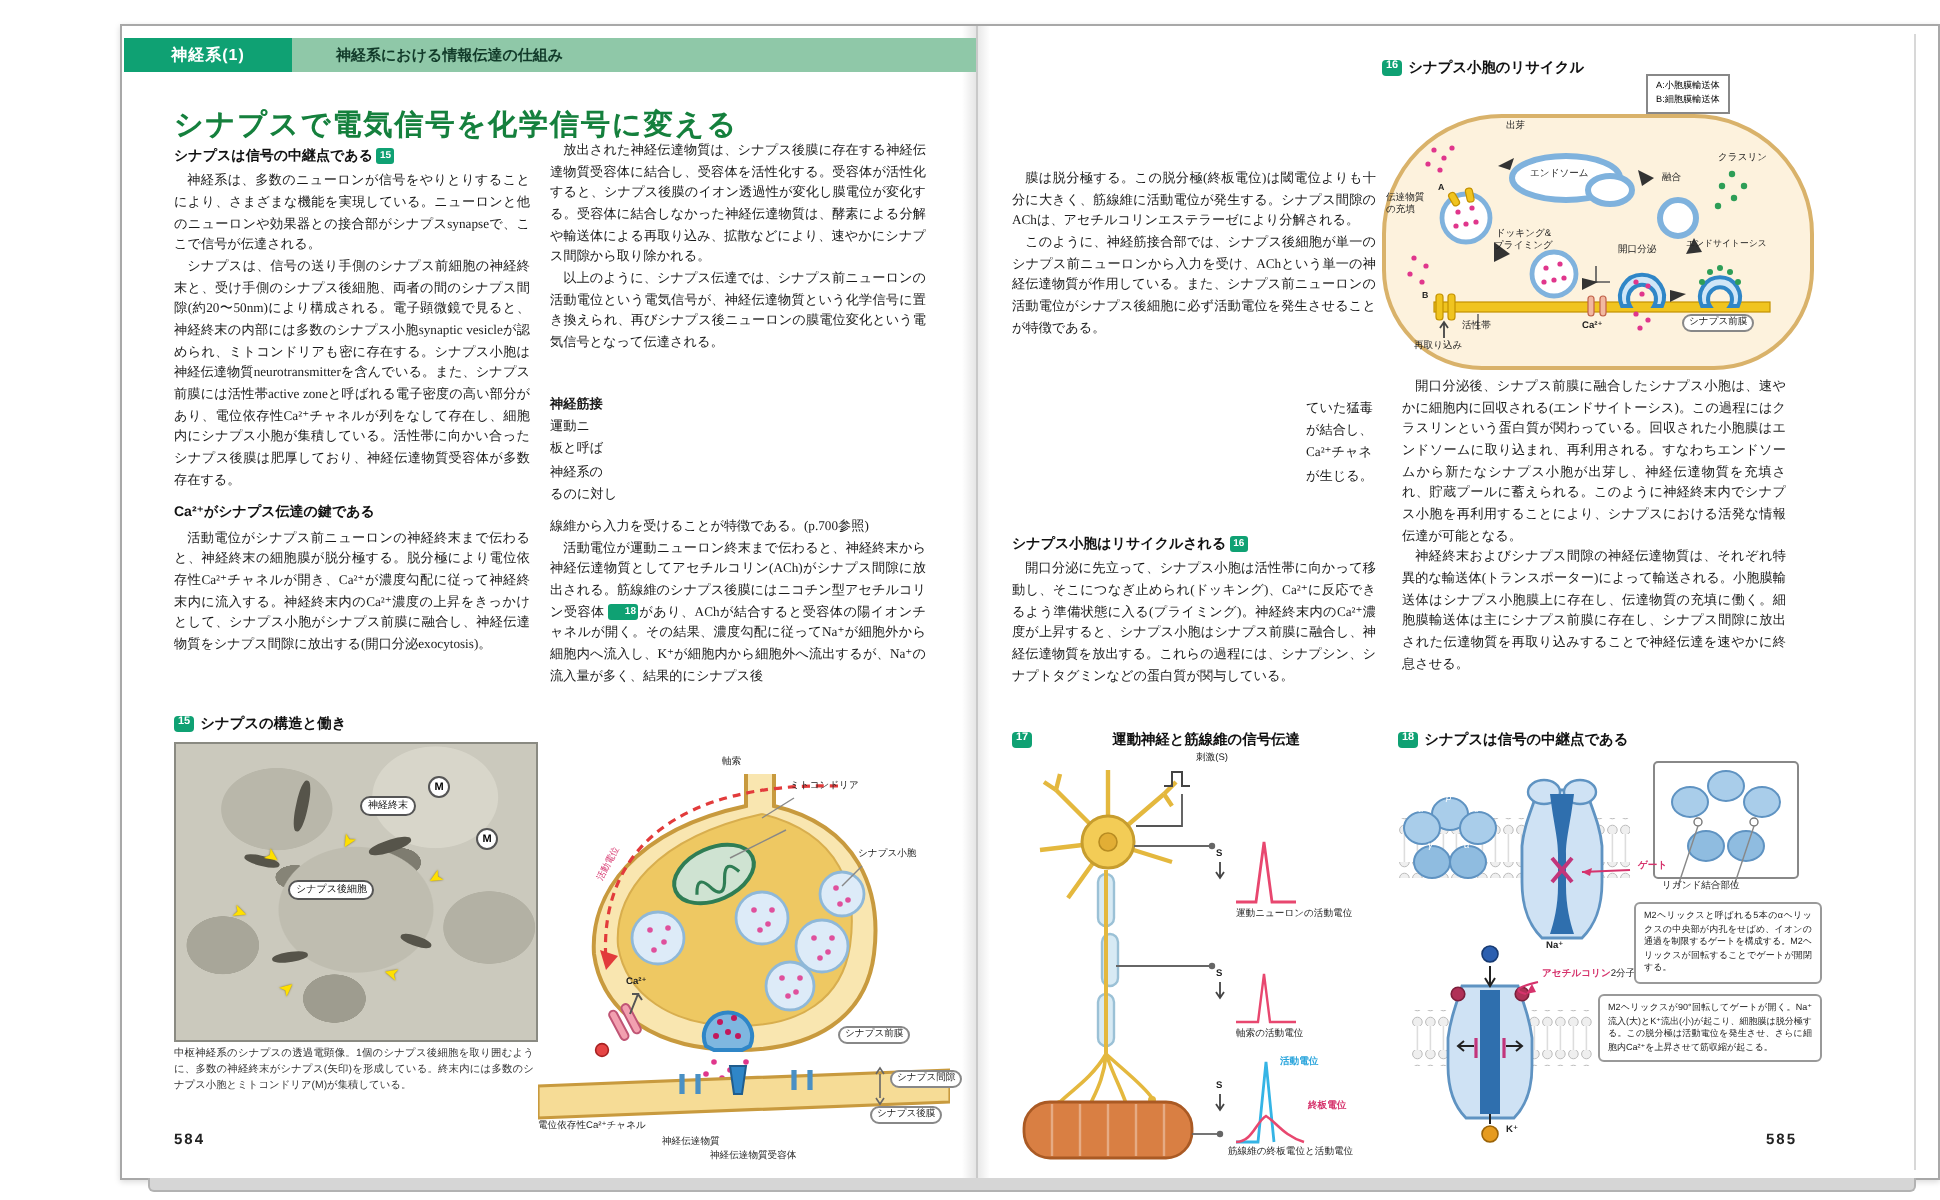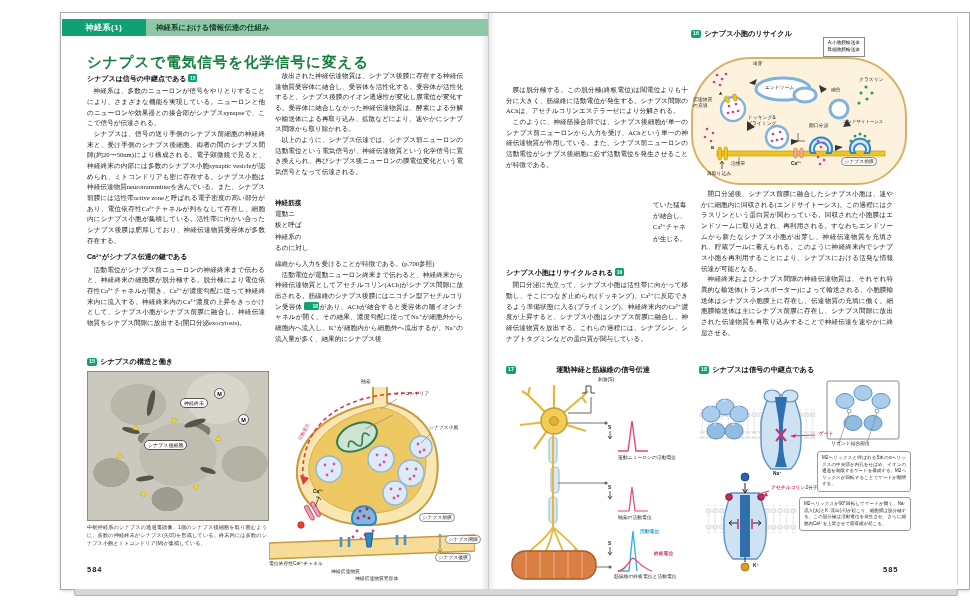--- a/index.html
+++ b/index.html
@@ -10,21 +10,21 @@
     border:1px solid #b2b2b2;border-top:none;border-radius:0 0 3px 3px;}
   .spine{position:absolute;left:420px;top:0;width:14px;height:100%;
     background:linear-gradient(90deg,rgba(0,0,0,0) 0%,rgba(0,0,0,.10) 50%,rgba(0,0,0,0) 100%);}
   .spine-line{position:absolute;left:427px;top:0;width:1px;height:100%;background:#c9c9c9;}
   .right-edge{position:absolute;right:11px;top:4px;bottom:4px;width:0;border-right:1px solid #d8d8d8;}
 
   
   .band{position:absolute;left:1px;top:6px;width:426px;height:17px;background:#8fc8a8;display:flex;align-items:center;}
   .chapter{width:84px;height:17px;background:#0fa173;color:#fff;font-size:8px;font-weight:bold;
     display:flex;align-items:center;justify-content:center;letter-spacing:.5px;}
-  .subtitle{font-size:7.5px;font-weight:bold;color:#123b2a;padding-left:10px;}
+  .subtitle{font-size:7.5px;font-weight:bold;color:#123b2a;padding-left:22px;}
   .main-title{position:absolute;left:26px;top:40px;font-size:14.5px;font-weight:bold;color:#15803d;letter-spacing:1px;}
 
   
   .col{position:absolute;font-family:"Liberation Serif","DejaVu Serif",serif;font-size:6.6px;
     line-height:1.62;color:#1a1a1a;text-align:justify;}
   .col p{margin:0;text-indent:1em;}
   .h-sans{font-family:"Liberation Sans","DejaVu Sans",sans-serif;font-weight:bold;font-size:7px;
     color:#111;margin:5px 0 2px 0;text-indent:0;}
   .refbadge{display:inline-block;background:#0fa173;color:#fff;font-family:"Liberation Sans","DejaVu Sans",sans-serif;
     font-size:5px;font-weight:bold;padding:0 1.5px;border-radius:1.5px;margin-left:2px;vertical-align:1px;}

